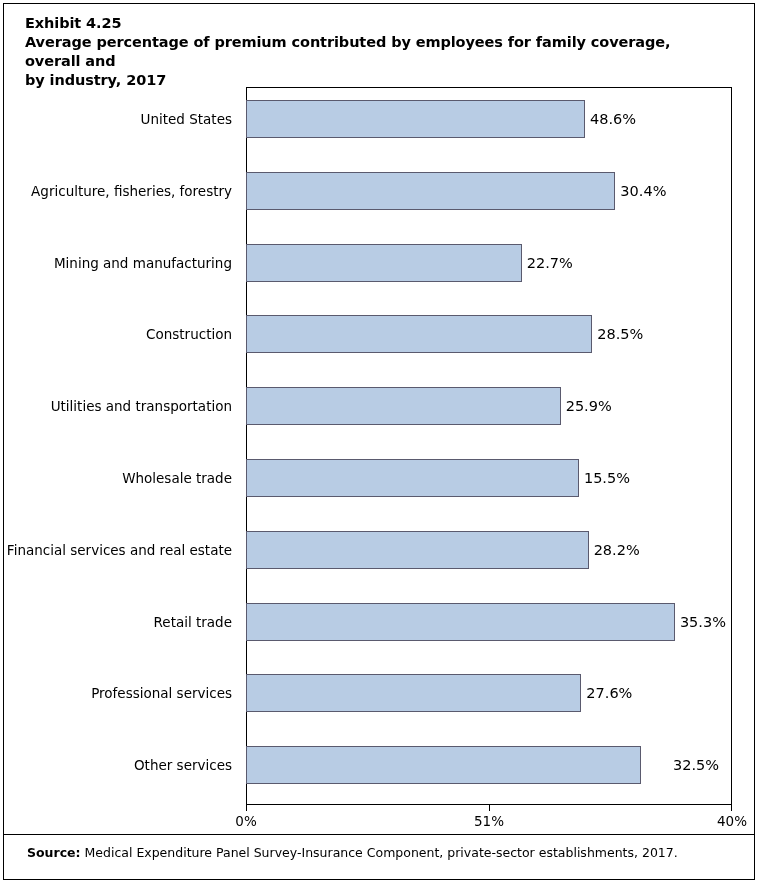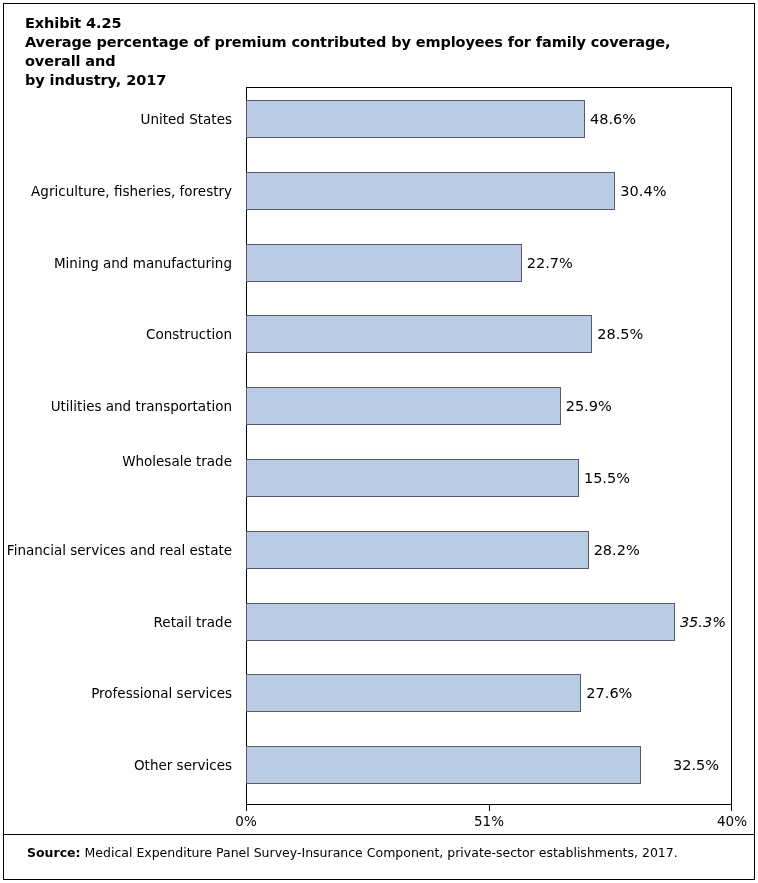--- a/index.html
+++ b/index.html
@@ -201,21 +201,21 @@
         </div>
         <div class="cat-label-box" style="top: 143.6px;">
           <span class="cat-label-text">Mining and manufacturing</span>
         </div>
         <div class="cat-label-box" style="top: 215.4px;">
           <span class="cat-label-text">Construction</span>
         </div>
         <div class="cat-label-box" style="top: 287.2px;">
           <span class="cat-label-text">Utilities and transportation</span>
         </div>
-        <div class="cat-label-box" style="top: 342px;">
+        <div class="cat-label-box" style="top: 359px;">
           <span class="cat-label-text">Wholesale trade</span>
         </div>
         <div class="cat-label-box" style="top: 430.8px;">
           <span class="cat-label-text">Financial services and real estate</span>
         </div>
         <div class="cat-label-box" style="top: 502.6px;">
           <span class="cat-label-text">Retail trade</span>
         </div>
         <div class="cat-label-box" style="top: 574.4px;">
           <span class="cat-label-text">Professional services</span>
@@ -247,21 +247,21 @@
           <div class="bar-value" style="left: 314.685px;">25.9%</div>
         </div>
         <div class="bar-row" style="top: 359px;">
           <div class="bar" style="width: 332.91px; background: rgb(184, 204, 228); border-color: rgb(90, 90, 110);"></div>
           <div class="bar-value" style="left: 332.91px;">15.5%</div>
         </div>
         <div class="bar-row" style="top: 430.8px;">
           <div class="bar" style="width: 342.63px; background: rgb(184, 204, 228); border-color: rgb(90, 90, 110);"></div>
           <div class="bar-value" style="left: 342.63px;">28.2%</div>
         </div>
-        <div class="bar-row" style="top: 502.6px; font-style: italic;">
+        <div class="bar-row" style="top: 502.6px;">
           <div class="bar" style="width: 428.895px; background: rgb(184, 204, 228); border-color: rgb(90, 90, 110);"></div>
           <div class="bar-value" style="left: 428.895px;">35.3%</div>
         </div>
         <div class="bar-row" style="top: 574.4px;">
           <div class="bar" style="width: 335.34px; background: rgb(184, 204, 228); border-color: rgb(90, 90, 110);"></div>
           <div class="bar-value" style="left: 335.34px;">27.6%</div>
         </div>
         <div class="bar-row" style="top: 646.2px;">
           <div class="bar" style="width: 394.875px; background: rgb(184, 204, 228); border-color: rgb(90, 90, 110);"></div>
           <div class="bar-value" style="left: 414px; padding-left: 13px;">32.5%</div>

